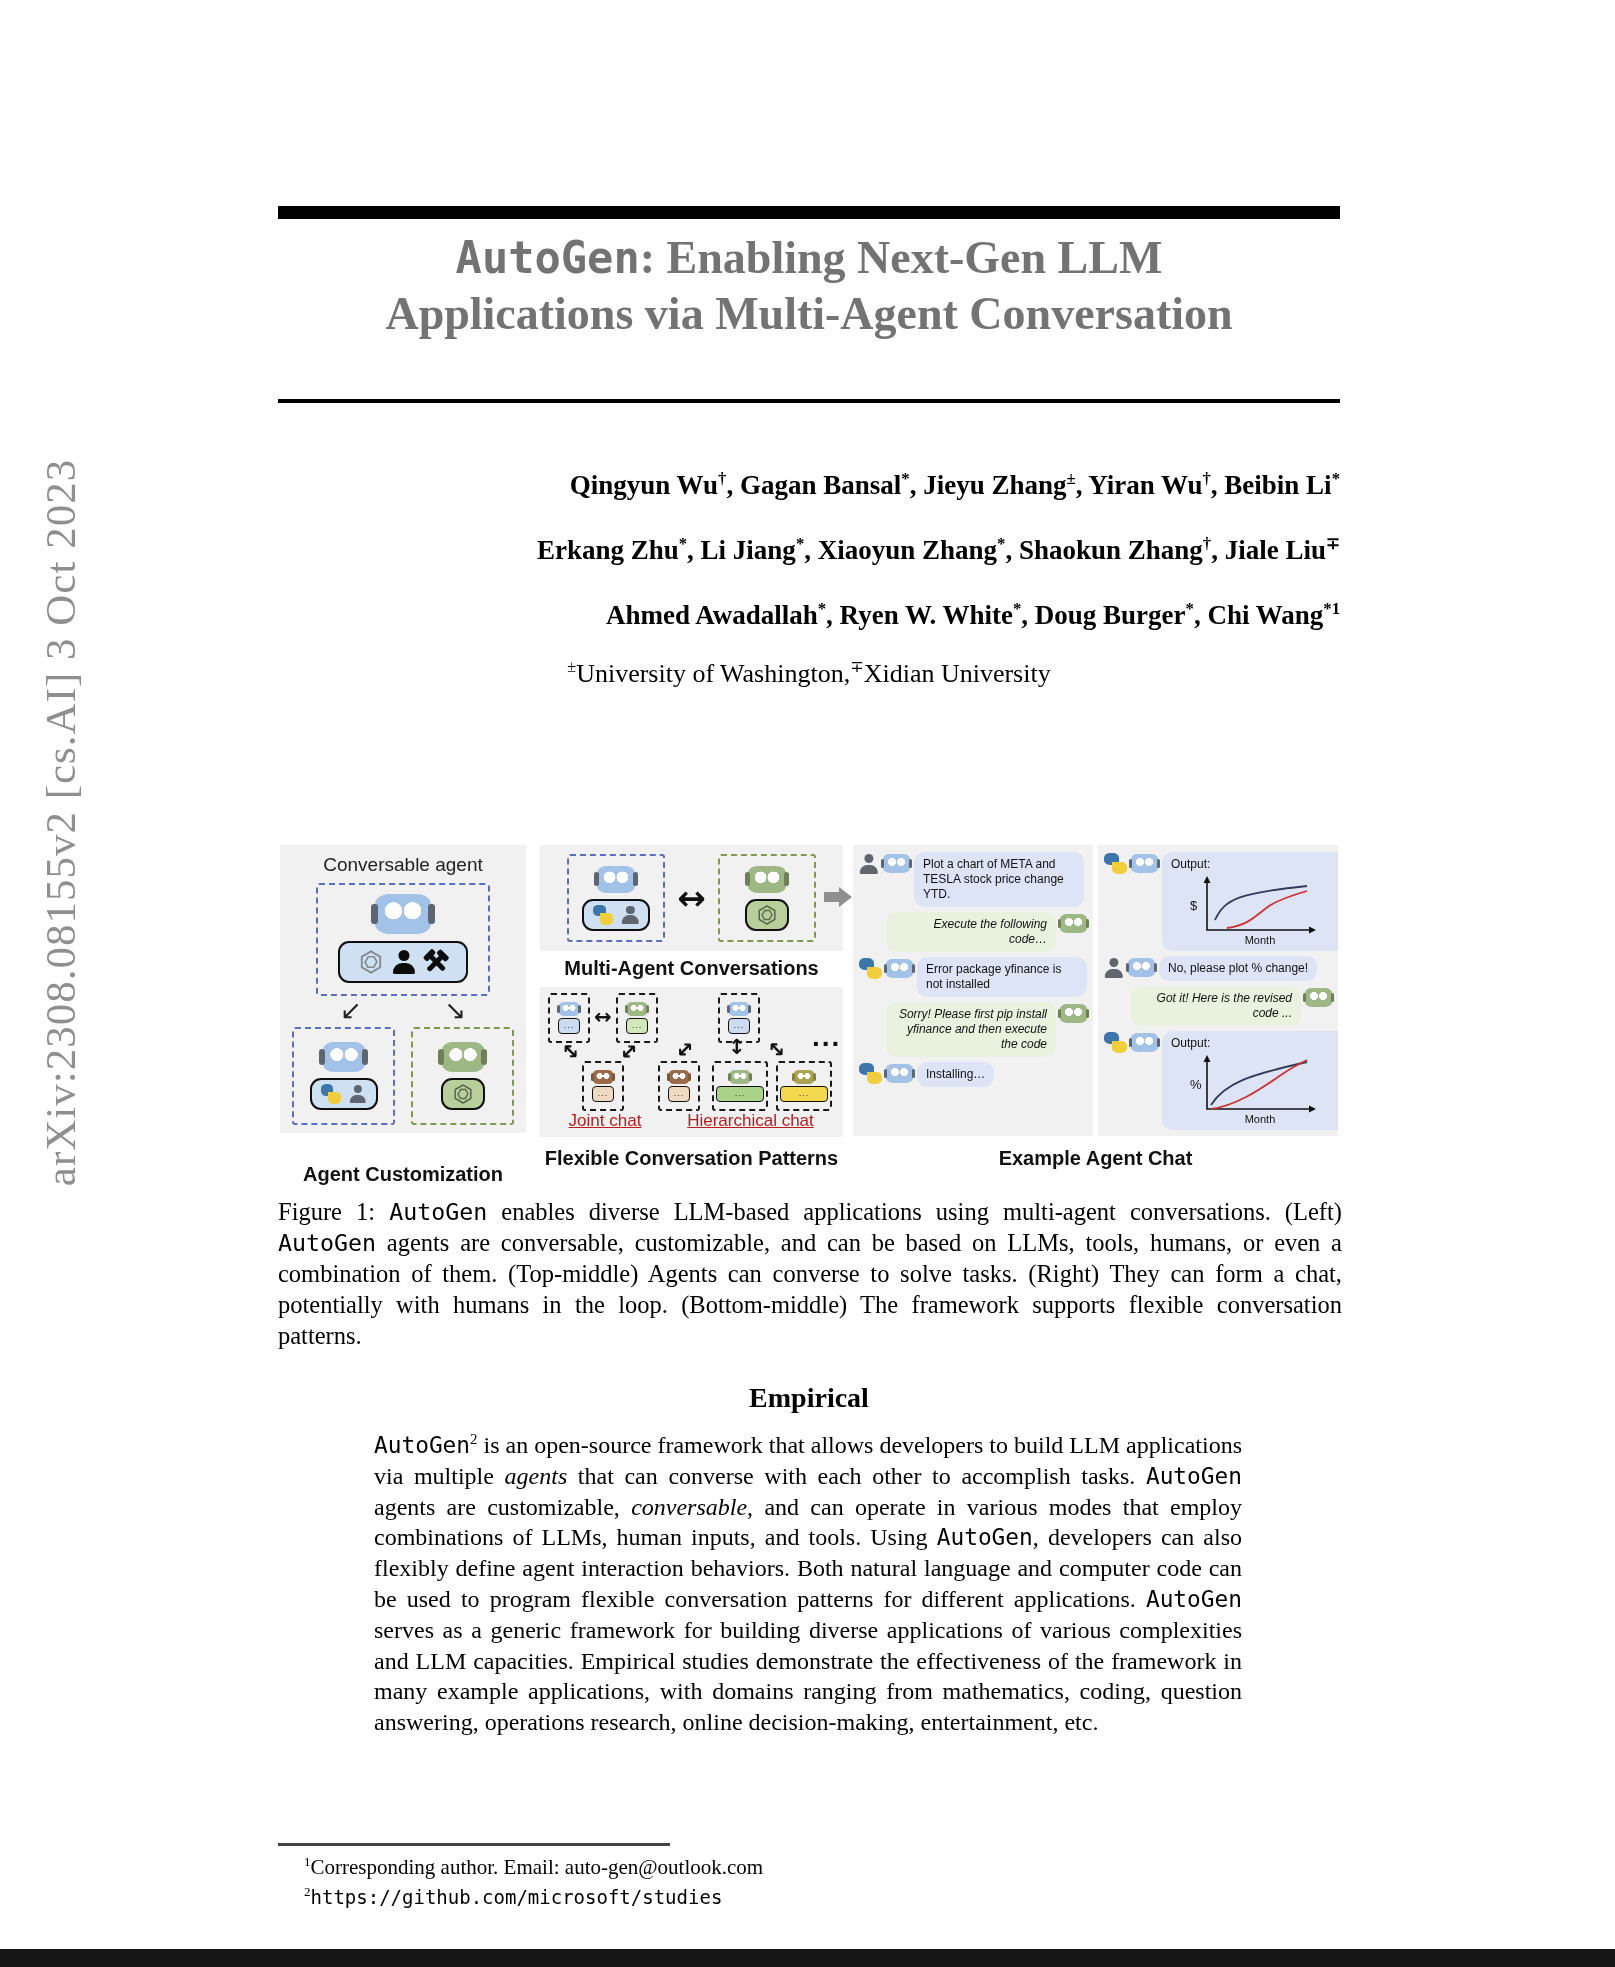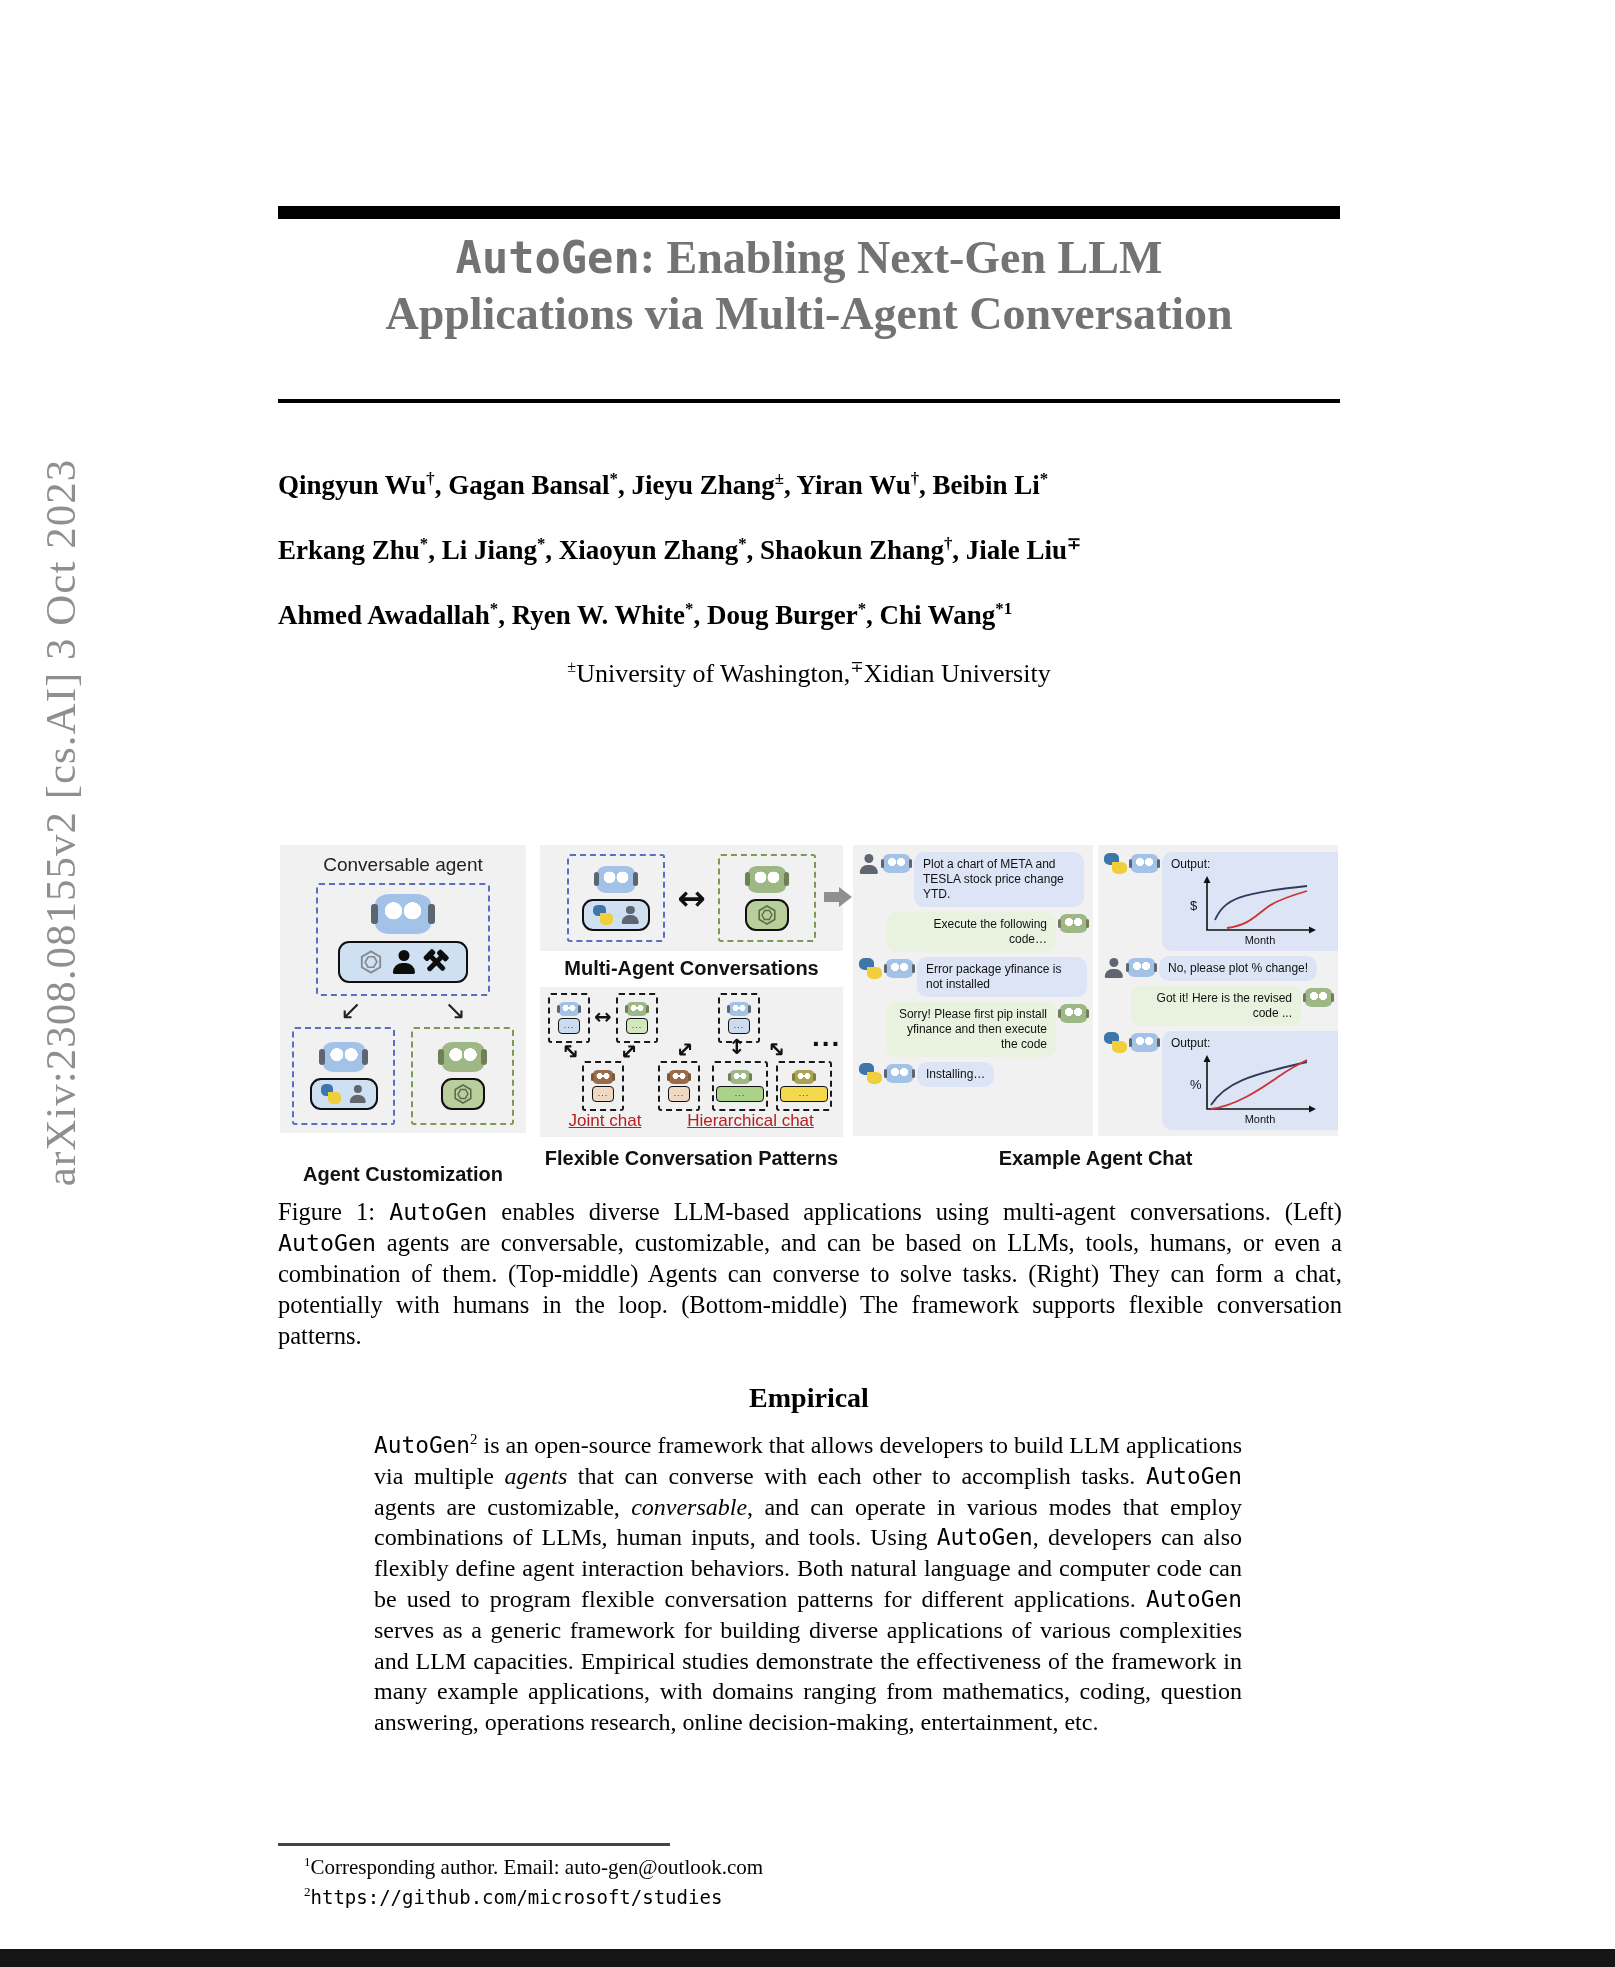--- a/index.html
+++ b/index.html
@@ -12,21 +12,21 @@
   
   .arxiv-stamp{position:absolute;left:-310px;top:798px;width:740px;text-align:center;
     transform:rotate(-90deg);font-family:"Liberation Serif",serif;font-size:43px;
     color:#8f8f8f;letter-spacing:1px;white-space:nowrap;}
 
   
   .topbar{position:absolute;left:278px;top:206px;width:1062px;height:13px;background:#000;}
   .title{position:absolute;left:278px;top:230px;width:1062px;margin:0;text-align:center;
     font-weight:bold;font-size:46px;line-height:56px;color:#737373;}
   .title-rule{position:absolute;left:278px;top:399px;width:1062px;height:4px;background:#000;}
-  .authors{position:absolute;left:278px;top:468px;width:1062px;text-align:left;
+  .authors{position:absolute;left:278px;top:468px;width:1062px;text-align:right;
     font-weight:bold;font-size:27px;color:#000;}
   .author-line{margin-bottom:31px;line-height:34px;}
   .affils{position:absolute;left:278px;top:658px;width:1062px;text-align:center;font-size:26px;color:#000;}
   .affil-line{margin-bottom:23px;line-height:32px;}
 
   
   .figure{position:absolute;left:276px;top:845px;width:1066px;height:340px;
     font-family:"Liberation Sans",sans-serif;}
   .panel{position:absolute;background:#f1f1f1;box-sizing:border-box;}
   .fig-cap{position:absolute;text-align:center;font-weight:bold;font-size:20px;color:#111;}
@@ -74,21 +74,21 @@
   .garrow .head{width:0;height:0;border-top:10px solid transparent;border-bottom:10px solid transparent;
     border-left:13px solid #8f8f8f;}
 
   .chat-col{position:absolute;top:0;height:291px;width:240px;background:#f1f1f1;
     padding:7px 6px;box-sizing:border-box;overflow:hidden;}
   .col-a{left:577px;} .col-b{left:822px;}
   .chat-row{display:flex;align-items:flex-start;gap:4px;margin-bottom:5px;}
   .chat-row.r{justify-content:flex-end;}
   .chat-row.r .bubble{text-align:right;}
   .bubble{border-radius:10px;padding:5px 9px;font-size:12px;line-height:1.25;color:#111;max-width:152px;}
-  .tone-blue{background:#dde4f6;} .tone-green{background:#e8f2de;}
+  .tone-blue{background:#dde4f6;} .tone-green{background:#e8f2de;font-style:italic;}
   .has-chart{width:180px;max-width:180px;}
   .mchart{display:block;margin-top:2px;width:168px;height:72px;}
   .c-chat{left:577px;top:302px;width:485px;}
 
   
   .bot{position:relative;display:inline-block;flex:none;border-radius:26%;
     background:
       radial-gradient(ellipse 16% 22% at 33% 42%, #ffffff 0 95%, rgba(255,255,255,0) 100%),
       radial-gradient(ellipse 16% 22% at 67% 42%, #ffffff 0 95%, rgba(255,255,255,0) 100%),
       var(--bc,#a3c2e8);}

